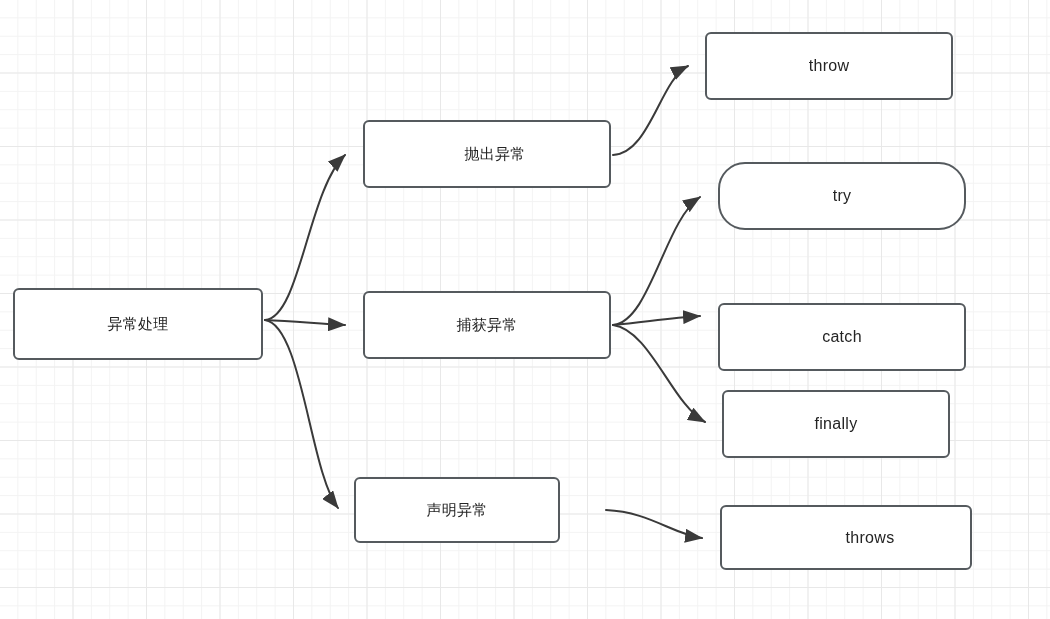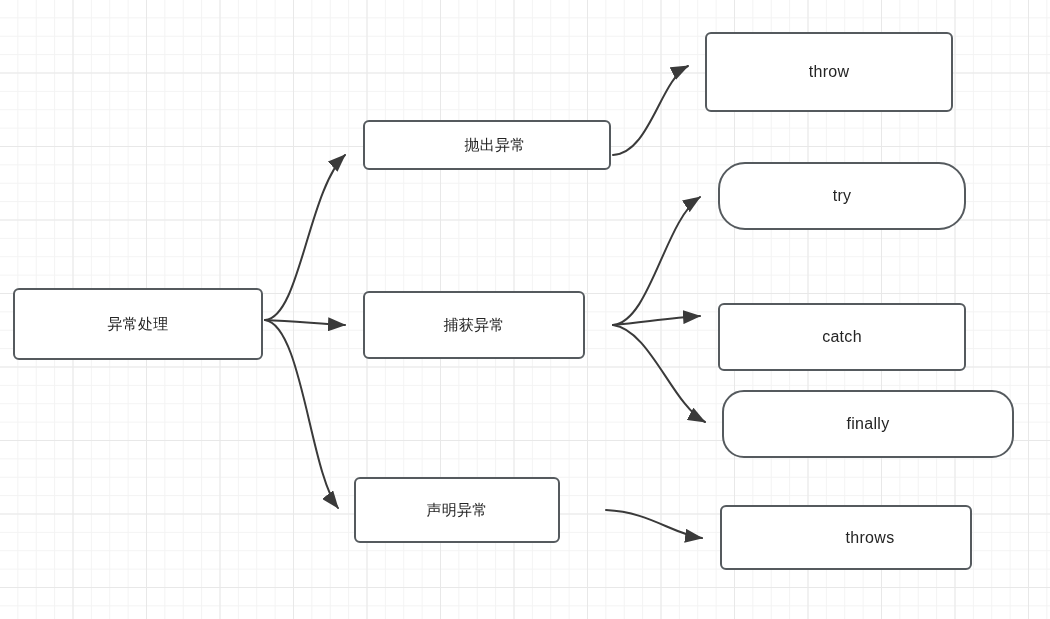--- a/index.html
+++ b/index.html
@@ -81,39 +81,39 @@
         <path d="M 613,325 C 645,322 670,318 700,316" fill="none" stroke="#3a3a3a" stroke-width="2" stroke-linecap="round" marker-end="url(#arrowhead)"></path>
         <path d="M 613,325 C 650,330 672,404 705,422" fill="none" stroke="#3a3a3a" stroke-width="2" stroke-linecap="round" marker-end="url(#arrowhead)"></path>
         <path d="M 606,510 C 650,512 672,534 702,538" fill="none" stroke="#3a3a3a" stroke-width="2" stroke-linecap="round" marker-end="url(#arrowhead)"></path>
       </g>
   </svg>
 
   <div id="nodes">
       <div class="node node-cn" style="left: 13px; top: 288px; width: 250px; height: 72px; border-color: rgb(85, 90, 94); background: rgb(255, 255, 255);">
         <span class="node-label">异常处理</span>
       </div>
-      <div class="node node-cn" style="left: 363px; top: 120px; width: 248px; height: 50px; border-color: rgb(85, 90, 94); background: rgb(255, 255, 255); padding-left: 16px;">
+      <div class="node node-cn" style="left: 363px; top: 120px; width: 248px; height: 68px; border-color: rgb(85, 90, 94); background: rgb(255, 255, 255); padding-left: 16px;">
         <span class="node-label">抛出异常</span>
       </div>
-      <div class="node node-cn" style="left: 363px; top: 291px; width: 222px; height: 68px; border-color: rgb(85, 90, 94); background: rgb(255, 255, 255);">
+      <div class="node node-cn" style="left: 363px; top: 291px; width: 248px; height: 68px; border-color: rgb(85, 90, 94); background: rgb(255, 255, 255);">
         <span class="node-label">捕获异常</span>
       </div>
       <div class="node node-cn" style="left: 354px; top: 477px; width: 206px; height: 66px; border-color: rgb(85, 90, 94); background: rgb(255, 255, 255);">
         <span class="node-label">声明异常</span>
       </div>
-      <div class="node node-en" style="left: 705px; top: 32px; width: 248px; height: 80px; border-color: rgb(85, 90, 94); background: rgb(255, 255, 255);">
+      <div class="node node-en" style="left: 705px; top: 32px; width: 248px; height: 68px; border-color: rgb(85, 90, 94); background: rgb(255, 255, 255);">
         <span class="node-label">throw</span>
       </div>
       <div class="node node-en" style="left: 718px; top: 162px; width: 248px; height: 68px; border-color: rgb(85, 90, 94); background: rgb(255, 255, 255); border-radius: 27px;">
         <span class="node-label">try</span>
       </div>
       <div class="node node-en" style="left: 718px; top: 284px; width: 248px; height: 68px; border-color: rgb(85, 90, 94); background: rgb(255, 255, 255); margin-top: 19px;">
         <span class="node-label">catch</span>
       </div>
-      <div class="node node-en" style="left: 722px; top: 390px; width: 292px; height: 68px; border-color: rgb(85, 90, 94); background: rgb(255, 255, 255); border-radius: 22px;">
+      <div class="node node-en" style="left: 722px; top: 390px; width: 228px; height: 68px; border-color: rgb(85, 90, 94); background: rgb(255, 255, 255);">
         <span class="node-label">finally</span>
       </div>
       <div class="node node-en" style="left: 720px; top: 505px; width: 252px; height: 65px; border-color: rgb(85, 90, 94); background: rgb(255, 255, 255); padding-left: 48px;">
         <span class="node-label">throws</span>
       </div>
     </div>
 
 </div>
 
 </body></html>

